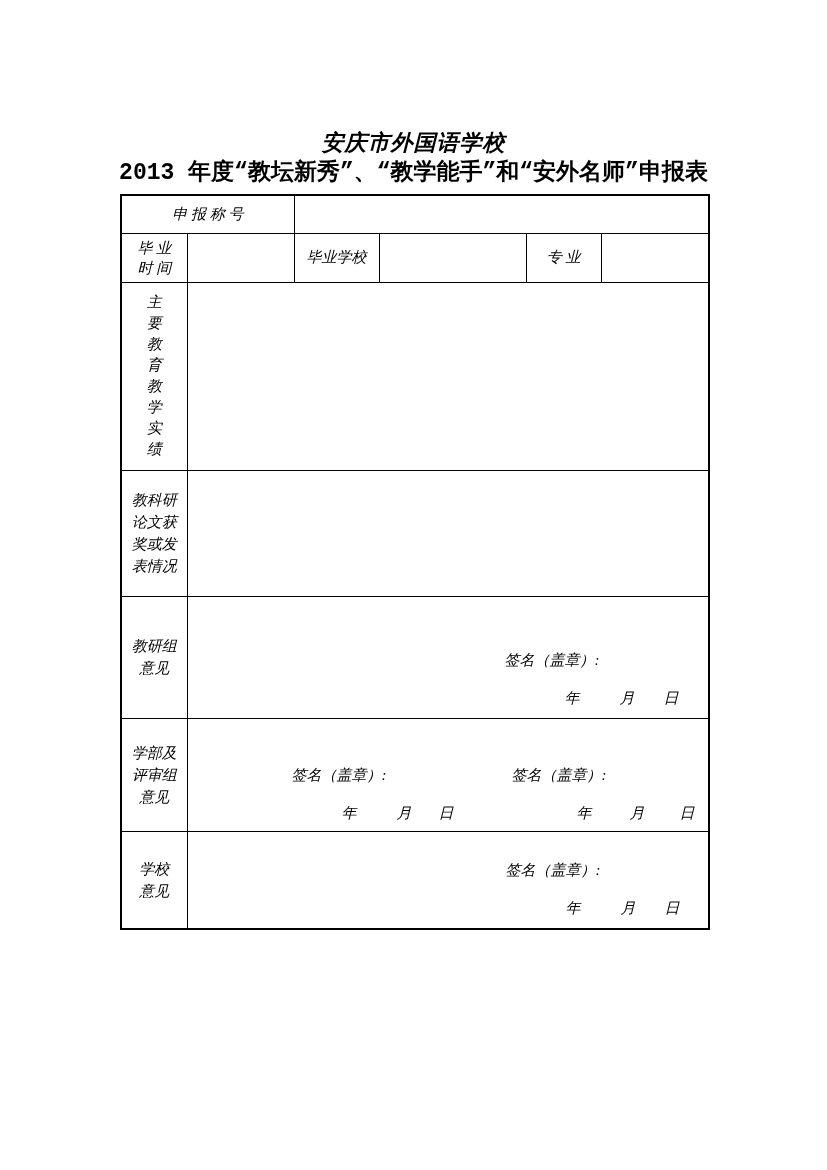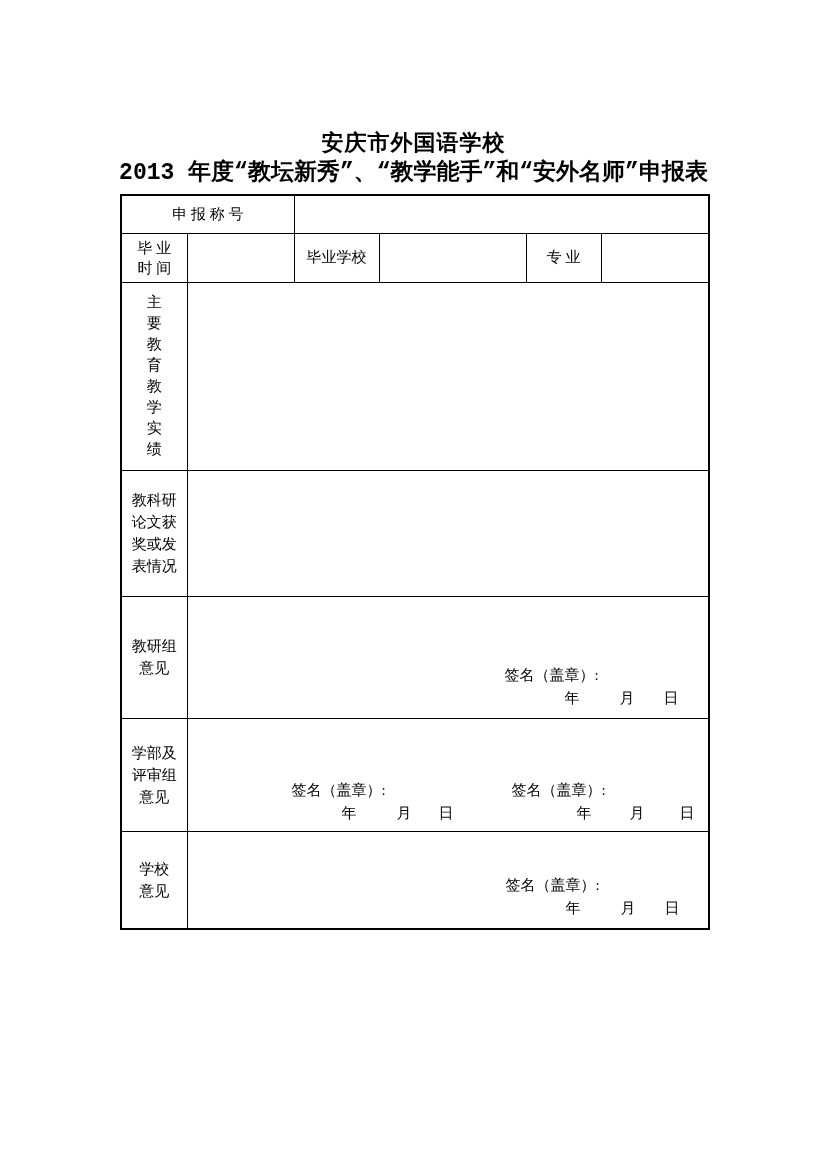--- a/index.html
+++ b/index.html
@@ -5,44 +5,45 @@
   html, body { margin:0; padding:0; }
   body {
     width:827px; height:1170px; background:#ffffff; position:relative;
     font-family:"Liberation Serif","DejaVu Serif",serif; color:#000;
     -webkit-font-smoothing:antialiased;
   }
   .page { position:absolute; inset:0; overflow:hidden; }
 
   .title1 {
     position:absolute; top:130px; left:0; width:827px; text-align:center;
-    font-size:22px; font-weight:bold; line-height:26px; letter-spacing:1px;
+    font-size:22px; font-weight:bold; line-height:26px; letter-spacing:1px;font-style:italic;
   }
   .title2 {
     position:absolute; top:159px; left:0; width:827px; text-align:center;
     font-size:23px; font-weight:bold; line-height:28px;font-family:Liberation Mono, monospace;
   }
 
   table.form {
     position:absolute; left:120px; top:194px; width:588px;
     border-collapse:collapse; table-layout:fixed;
     border:2px solid #000;
+    font-style:italic;
   }
   table.form td {
     border:1px solid #000; padding:0; font-size:15px; line-height:19px;
     text-align:center; vertical-align:middle; overflow:hidden;
   }
   .ln   { display:block; line-height:20px; }
   .ln-v { display:block; line-height:21px; }   
   .ln-p { display:block; line-height:22px; }   
   .ln-o { display:block; line-height:22px; }   
 
   td.sigcell { position:relative; }
   .sig { position:absolute; font-size:15px; line-height:15px; text-align:left; white-space:nowrap; }
-  .sig .dateline { margin-top:8px; }
+  .sig .dateline { margin-top:23px; }
   .sig-r8  { left:317px; bottom:12px; }
   .sig-r8  .dateline { padding-left:60px; }
   .sig-r8  .m { margin-left:40px; } .sig-r8  .d { margin-left:29px; }
   .sig-r9l { left:104px; bottom:10px; }
   .sig-r9l .dateline { padding-left:50px; }
   .sig-r9l .m { margin-left:40px; } .sig-r9l .d { margin-left:27px; }
   .sig-r9r { left:324px; bottom:10px; }
   .sig-r9r .dateline { padding-left:65px; }
   .sig-r9r .m { margin-left:38px; } .sig-r9r .d { margin-left:35px; }
   .sig-r10 { left:318px; bottom:12px; }

